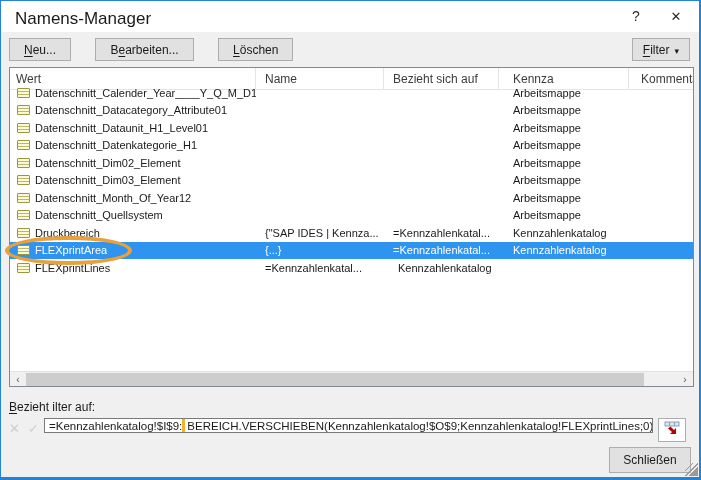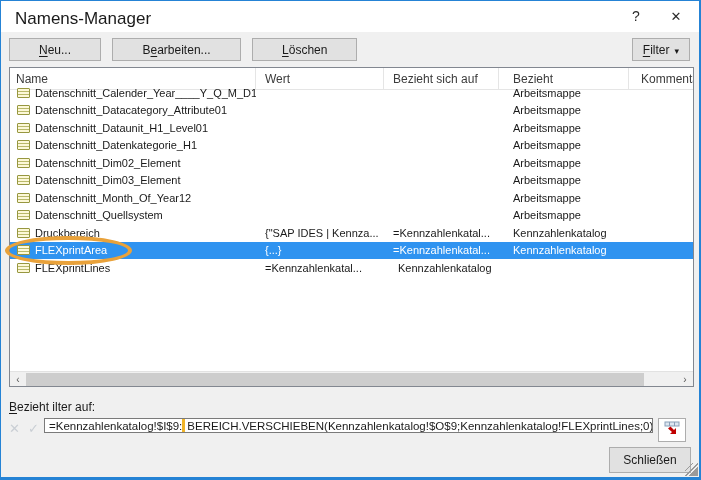--- a/index.html
+++ b/index.html
@@ -17,23 +17,23 @@
   
   .titlebar { position: absolute; left: 0; top: 0; width: 100%; height: 31px; background: #ffffff; }
   .title { position: absolute; left: 14px; top: 8px; font-size: 17px; color: #1a1a1a; }
   .tb-btn { position: absolute; top: 0; width: 34px; height: 30px; display: flex; align-items: center; justify-content: center; font-size: 14px; color: #2b2b2b; cursor: default; }
   .tb-help { right: 46px; }
   .tb-close { right: 6px; font-size: 13px; }
 
   
   .toolbar { position: absolute; left: 8px; top: 37px; right: 9px; height: 24px; }
   .btn {
-    height: 23px; padding: 0 29px; font-size: 12px; color: #1a1a1a;
+    height: 23px; padding: 0 14px; font-size: 12px; color: #1a1a1a;
     background: #e1e1e1; border: 1px solid #adadad;
-    font-family: "Liberation Sans", sans-serif; margin-right: 7px;
+    font-family: "Liberation Sans", sans-serif; margin-right: 20px;
   }
   .btn u { text-underline-offset: 2px; }
   .filter-btn { position: absolute; right: 0; top: 0; margin-right: 0; padding: 0 10px; }
   .filter-btn .arrow { font-size: 9px; margin-left: 5px; color: #1a1a1a; }
 
   
   .list {
     position: absolute; left: 8px; top: 66px; width: 685px; height: 320px;
     background: #ffffff; border: 1px solid #828790; overflow: hidden;
   }
@@ -123,24 +123,24 @@
 
   <div class="toolbar">
     <button class="btn"><span></span><u>N</u><span>eu...</span></button>
     <button class="btn"><span>B</span><u>e</u><span>arbeiten...</span></button>
     <button class="btn"><span></span><u>L</u><span>öschen</span></button>
     <button class="btn filter-btn"><span></span><u>F</u><span>ilter</span><span class="arrow">▾</span></button>
   </div>
 
   <div class="list">
     <div class="lheader">
+      <div class="hcell">Wert</div>
       <div class="hcell">Name</div>
-      <div class="hcell">Wert</div>
       <div class="hcell">Bezieht sich auf</div>
-      <div class="hcell bereich-h">Bezieht</div>
+      <div class="hcell bereich-h">Kennza</div>
       <div class="hcell">Kommentar</div>
     </div>
     <div class="lrows" id="rows">
         <div class="lrow">
           <div class="cell name-cell">
             <span class="name-icon"></span>
             <span>Datenschnitt_Calender_Year____Y_Q_M_D1</span>
           </div>
           <div class="cell"></div>
           <div class="cell"></div>

